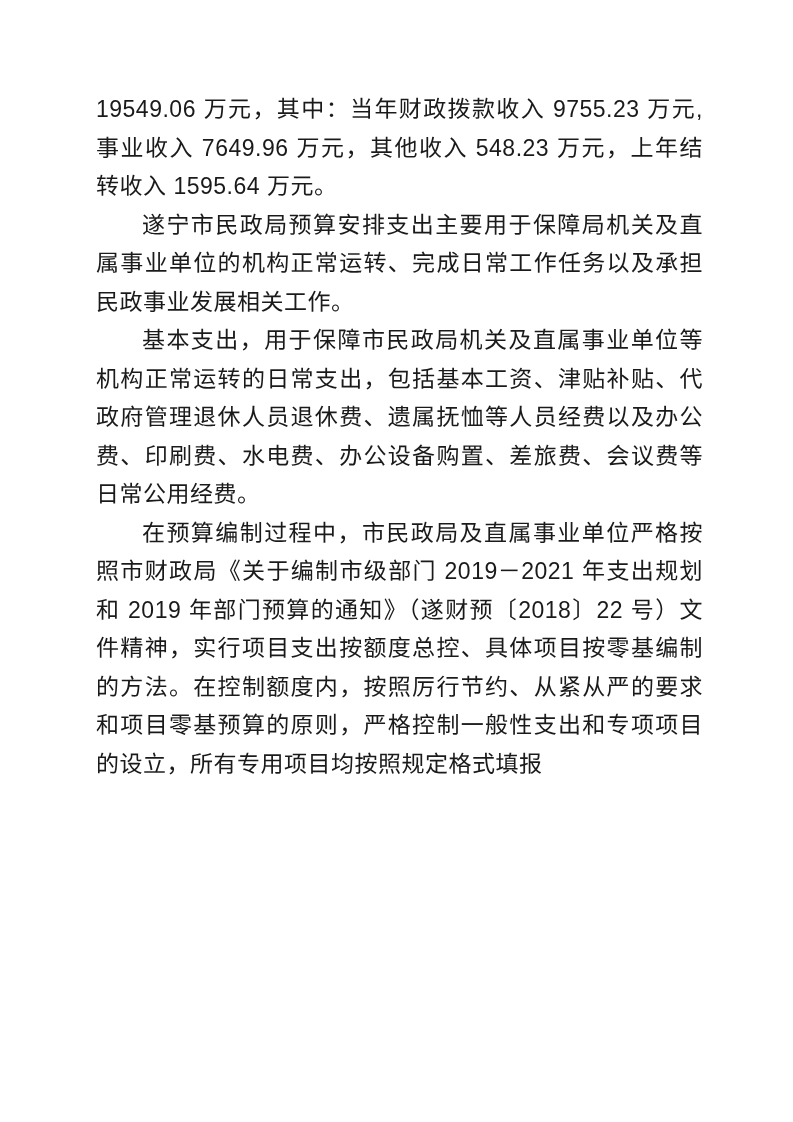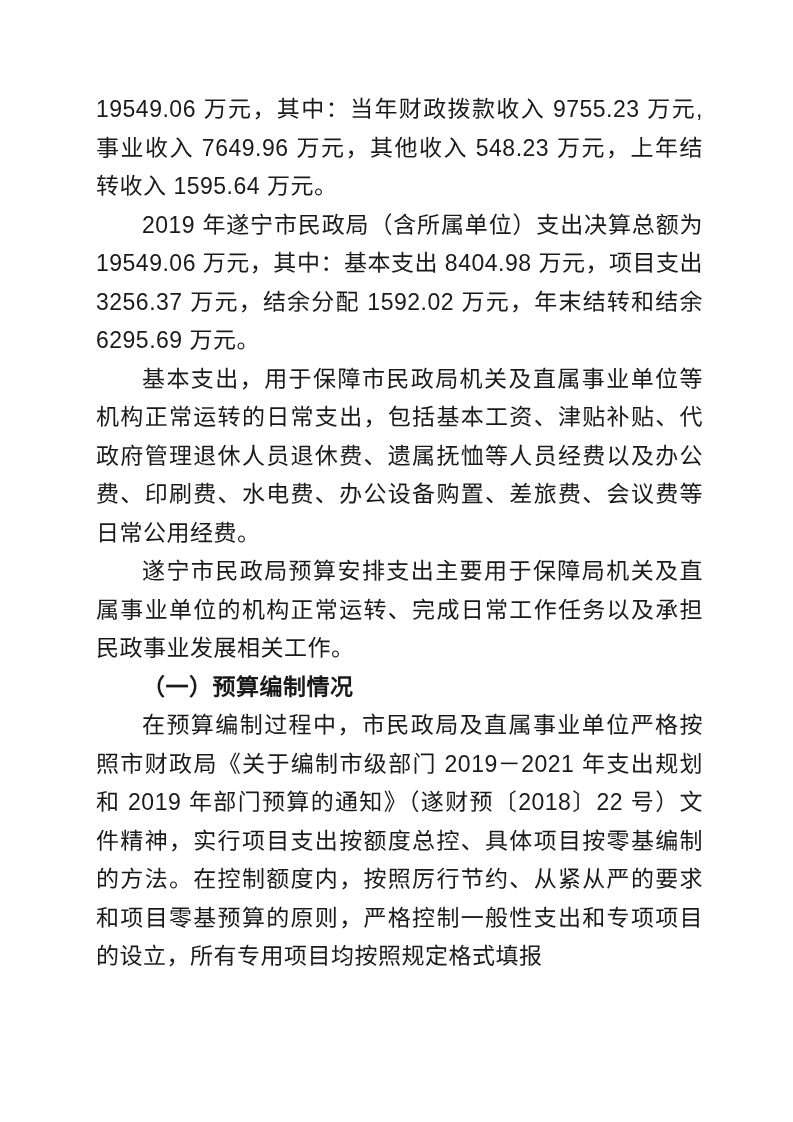--- a/index.html
+++ b/index.html
@@ -57,29 +57,27 @@
   }
 </style>
 </head>
 <body>
 
 <div class="page">
 
   <main class="content">
     <p>19549.06 万元，其中：当年财政拨款收入 9755.23 万元,事业收入 7649.96 万元，其他收入 548.23 万元，上年结转收入 1595.64 万元。</p>
 
-    <p class="indent">2019 年遂宁市民政局（含所属单位）支出决算总额为 19549.06 万元，其中：基本支出 8404.98 万元，项目支出 3256.37 万元，结余分配 1592.02 万元，年末结转和结余 6295.69 万元。</p>
+
+    <p class="indent">遂宁市民政局预算安排支出主要用于保障局机关及直属事业单位的机构正常运转、完成日常工作任务以及承担民政事业发展相关工作。</p>
 
     <p class="indent">基本支出，用于保障市民政局机关及直属事业单位等机构正常运转的日常支出，包括基本工资、津贴补贴、代政府管理退休人员退休费、遗属抚恤等人员经费以及办公费、印刷费、水电费、办公设备购置、差旅费、会议费等日常公用经费。</p>
 
-    <p class="indent">遂宁市民政局预算安排支出主要用于保障局机关及直属事业单位的机构正常运转、完成日常工作任务以及承担民政事业发展相关工作。</p>
 
 
-
-    <h4 class="indent">（一）预算编制情况</h4>
 
     <p class="indent">在预算编制过程中，市民政局及直属事业单位严格按照市财政局《关于编制市级部门 2019－2021 年支出规划和 2019 年部门预算的通知》（遂财预〔2018〕22 号）文件精神，实行项目支出按额度总控、具体项目按零基编制的方法。在控制额度内，按照厉行节约、从紧从严的要求和项目零基预算的原则，严格控制一般性支出和专项项目的设立，所有专用项目均按照规定格式填报</p>
   </main>
 
   <footer class="page-number">
     <span>41</span>
   </footer>
 
 </div>
 

